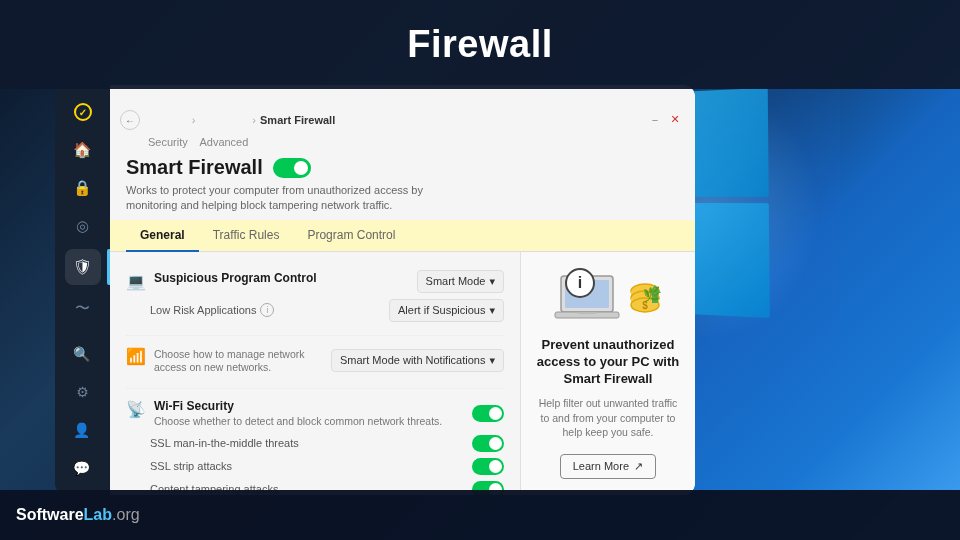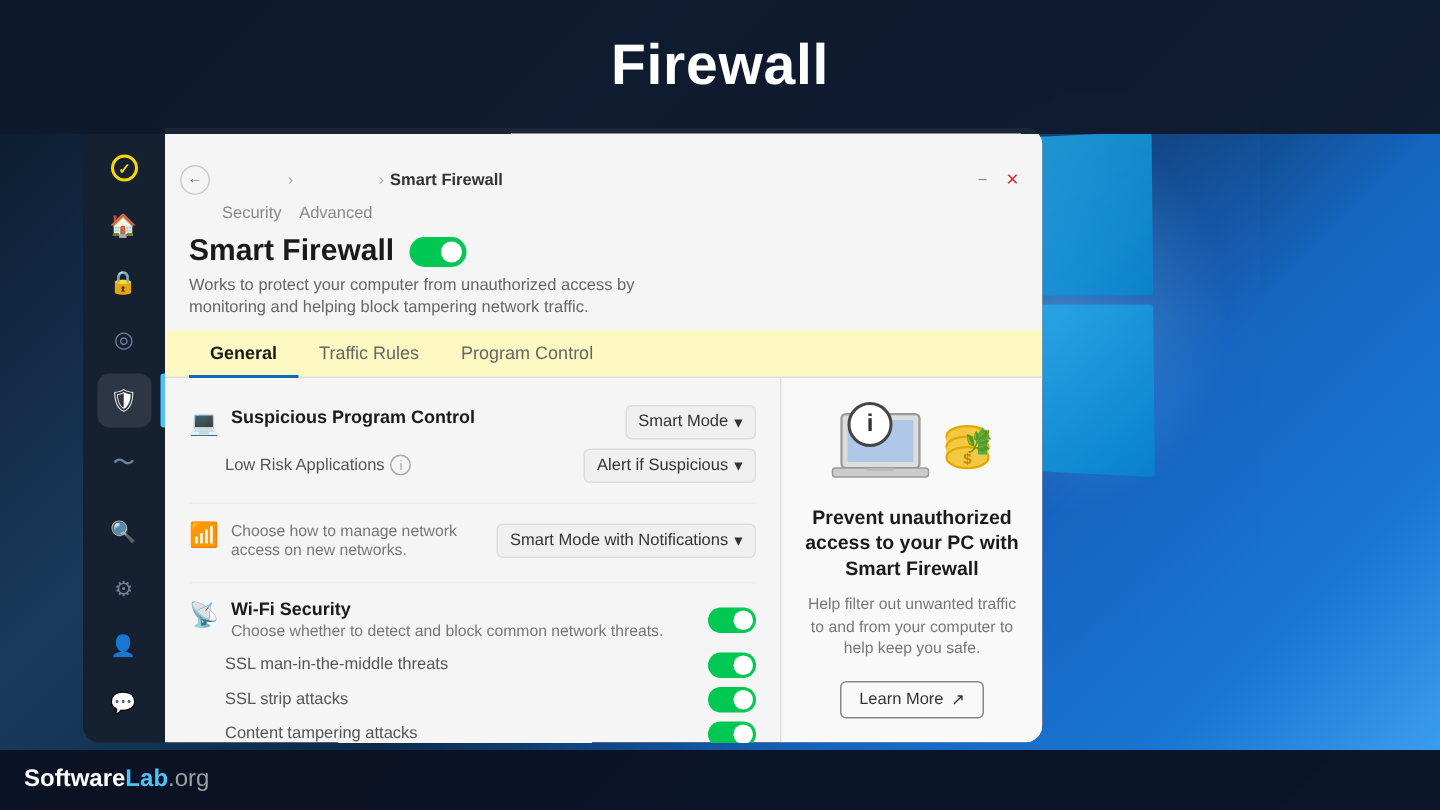--- a/index.html
+++ b/index.html
@@ -76,21 +76,21 @@
       font-weight: 700;
       letter-spacing: 0.5px;
     }
 
     
     .bottom-bar {
       position: absolute;
       bottom: 0;
       left: 0;
       right: 0;
-      height: 40px;
+      height: 50px;
       background: rgba(10, 18, 35, 0.97);
       display: flex;
       align-items: center;
       padding: 0 16px;
       z-index: 10;
     }
 
     .bottom-logo {
       font-size: 16px;
       font-weight: 700;

